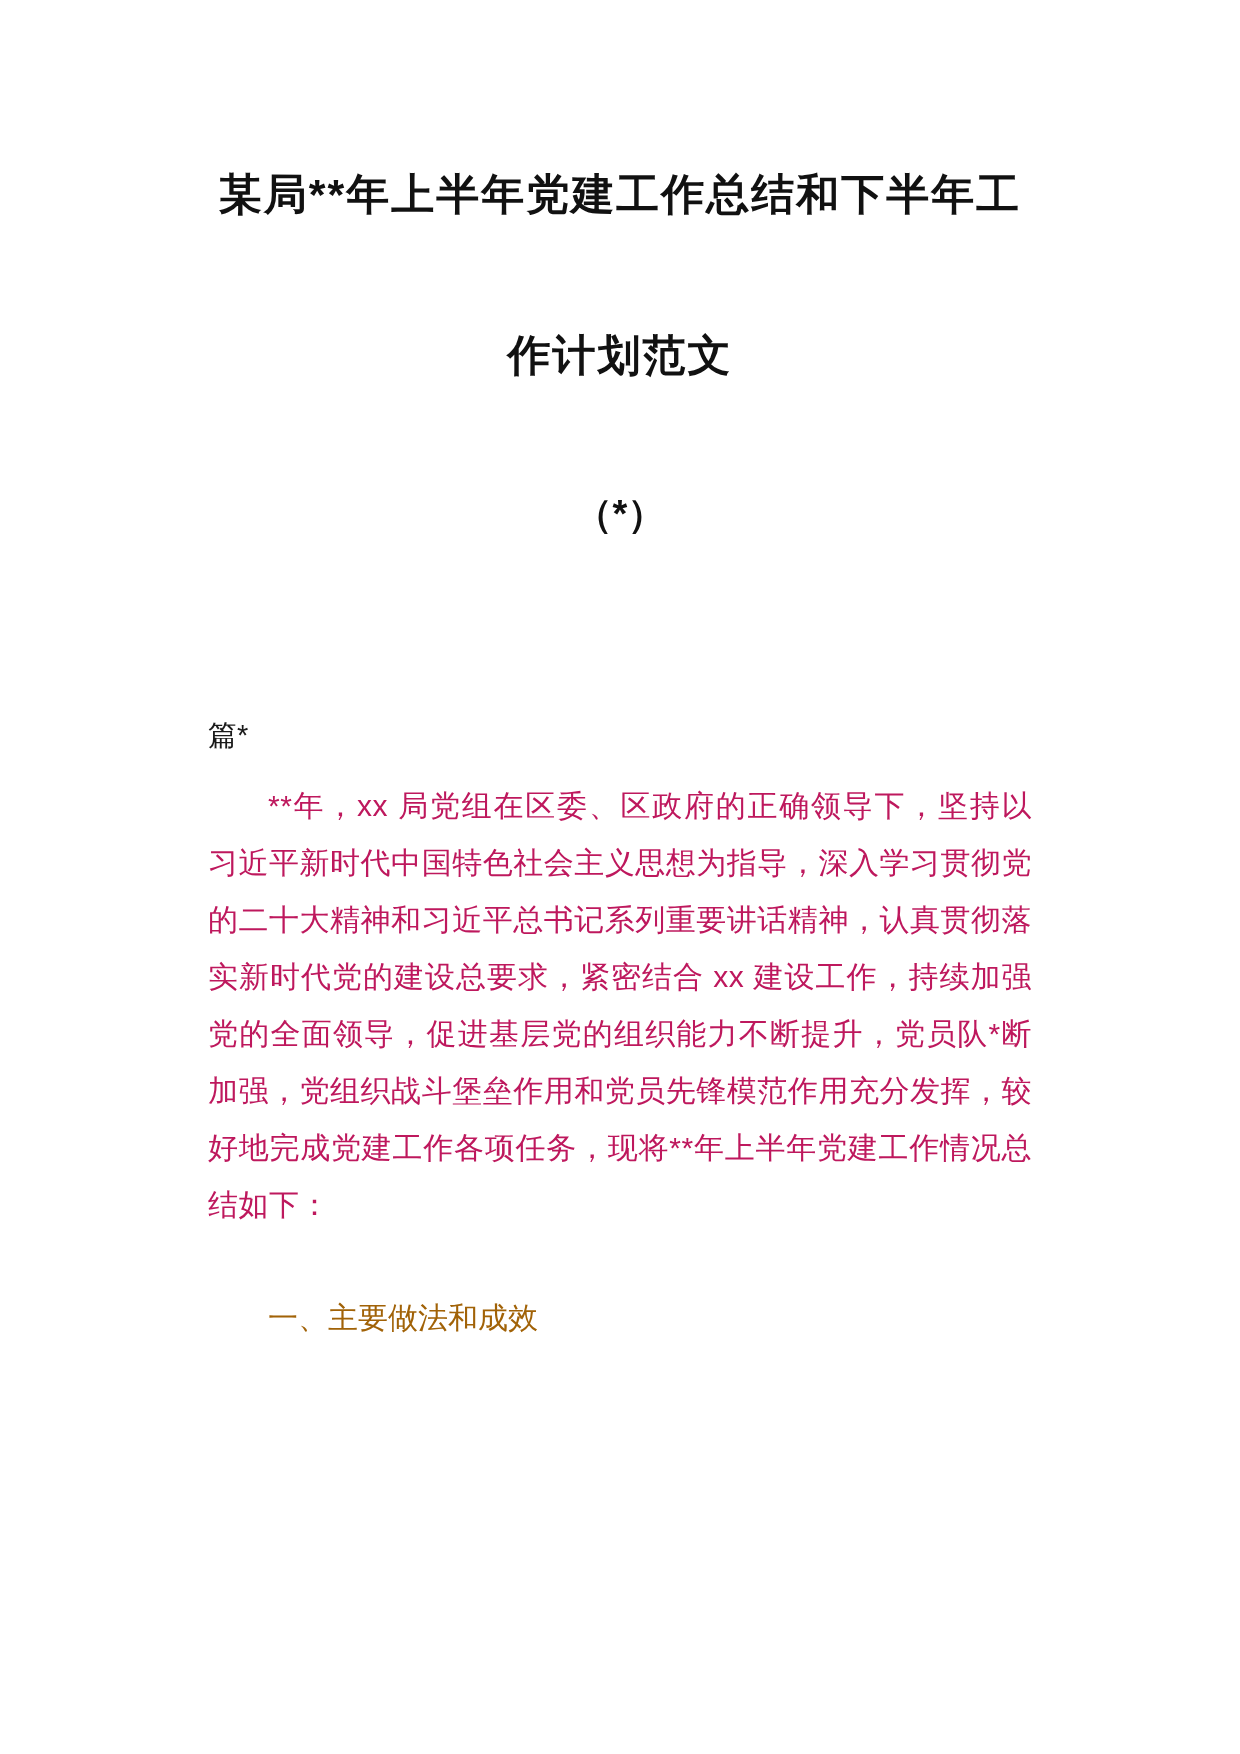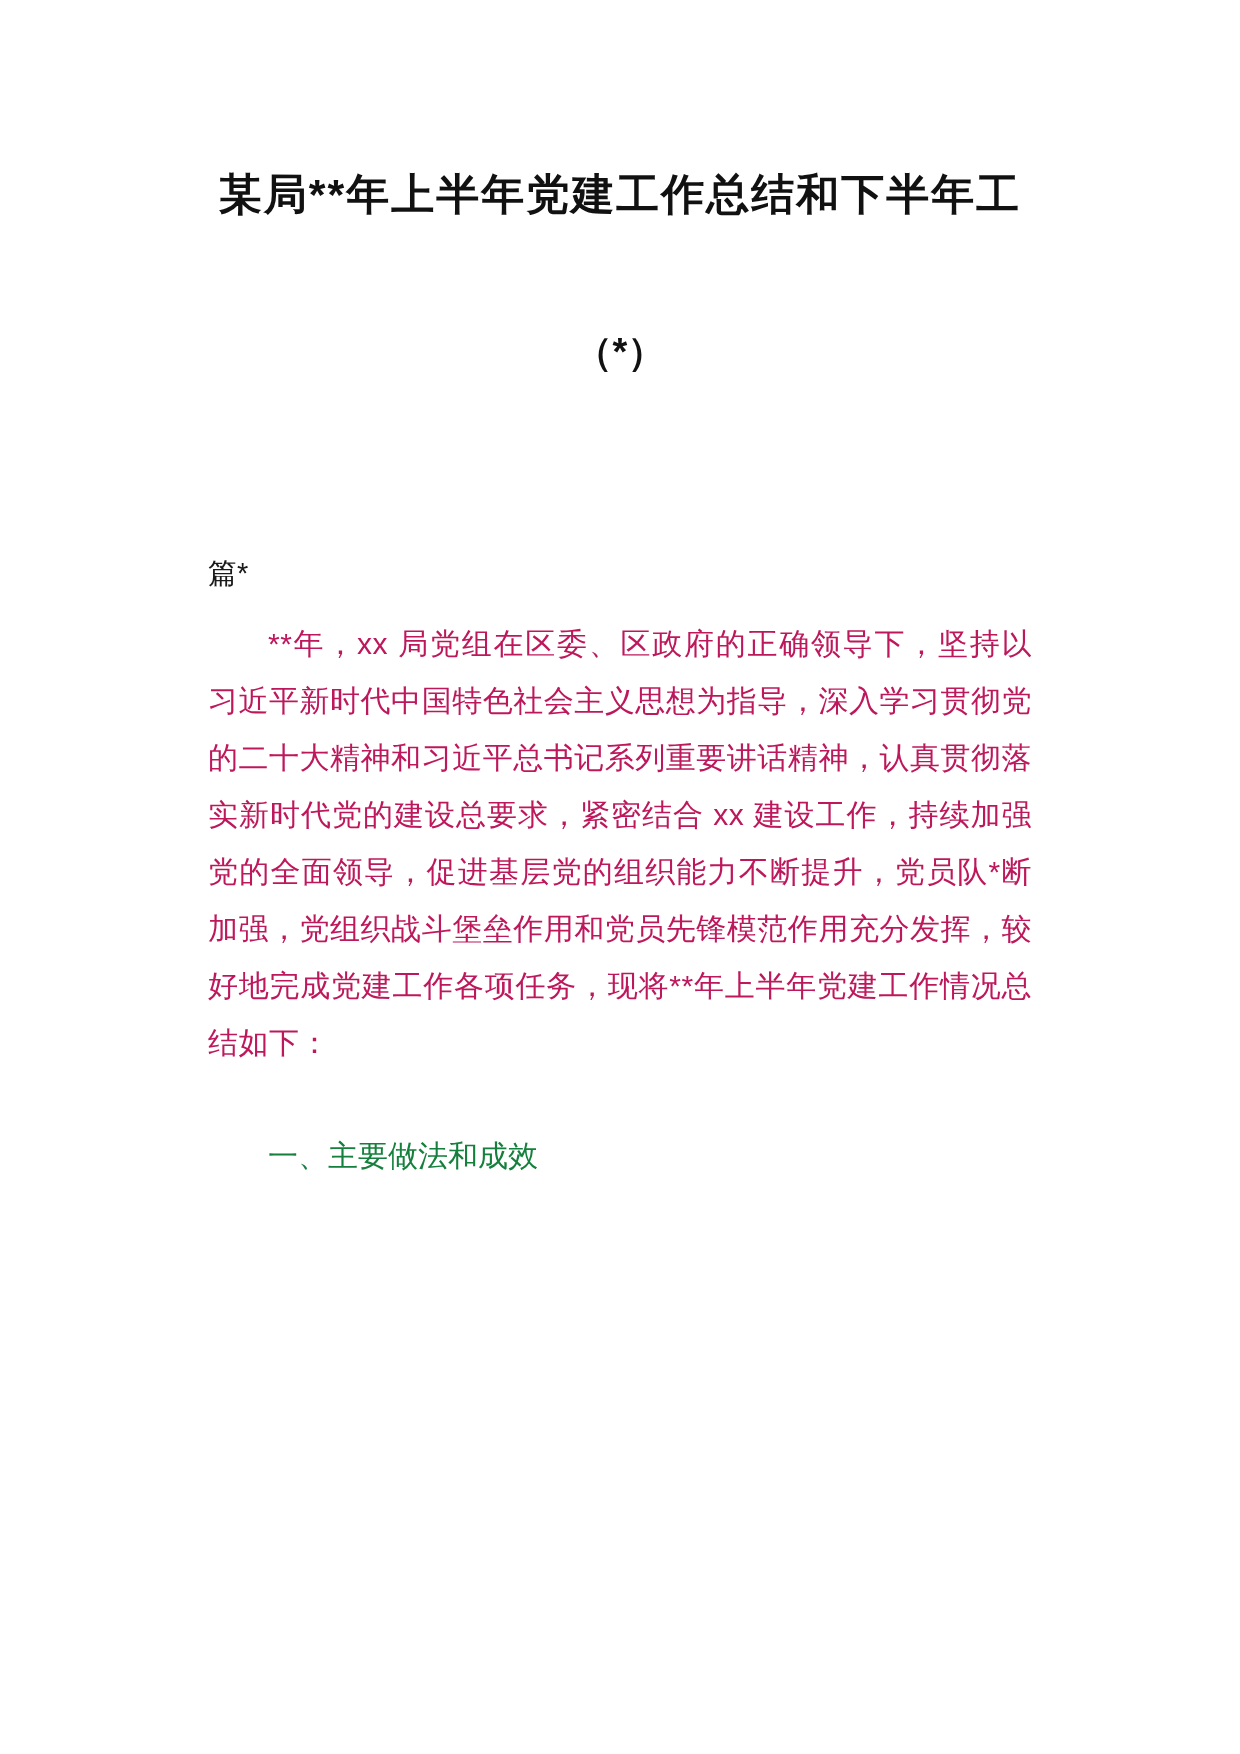--- a/index.html
+++ b/index.html
@@ -57,25 +57,26 @@
     text-align: justify;
     text-indent: 2em;
     letter-spacing: 0.5px;
     color: #be185d;
   }
   .section-heading {
     margin-top: 56px;
     font-size: 30px;
     line-height: 57px;
     text-indent: 2em;
-    color: #15803d;
+    color: #a16207;
   }
 </style>
 </head>
 <body>
 
 <div class="page">
   <div class="doc-title">某局**年上半年党建工作总结和下半年工</div>
+  <div class="doc-title-line2">作计划范文</div>
   <div class="doc-subtitle">（*）</div>
   <div class="section-label">篇*</div>
   <div class="body-paragraph">**年，xx 局党组在区委、区政府的正确领导下，坚持以习近平新时代中国特色社会主义思想为指导，深入学习贯彻党的二十大精神和习近平总书记系列重要讲话精神，认真贯彻落实新时代党的建设总要求，紧密结合 xx 建设工作，持续加强党的全面领导，促进基层党的组织能力不断提升，党员队*断加强，党组织战斗堡垒作用和党员先锋模范作用充分发挥，较好地完成党建工作各项任务，现将**年上半年党建工作情况总结如下：</div>
   <div class="section-heading">一、主要做法和成效</div>
 </div>
 
 </body></html>

